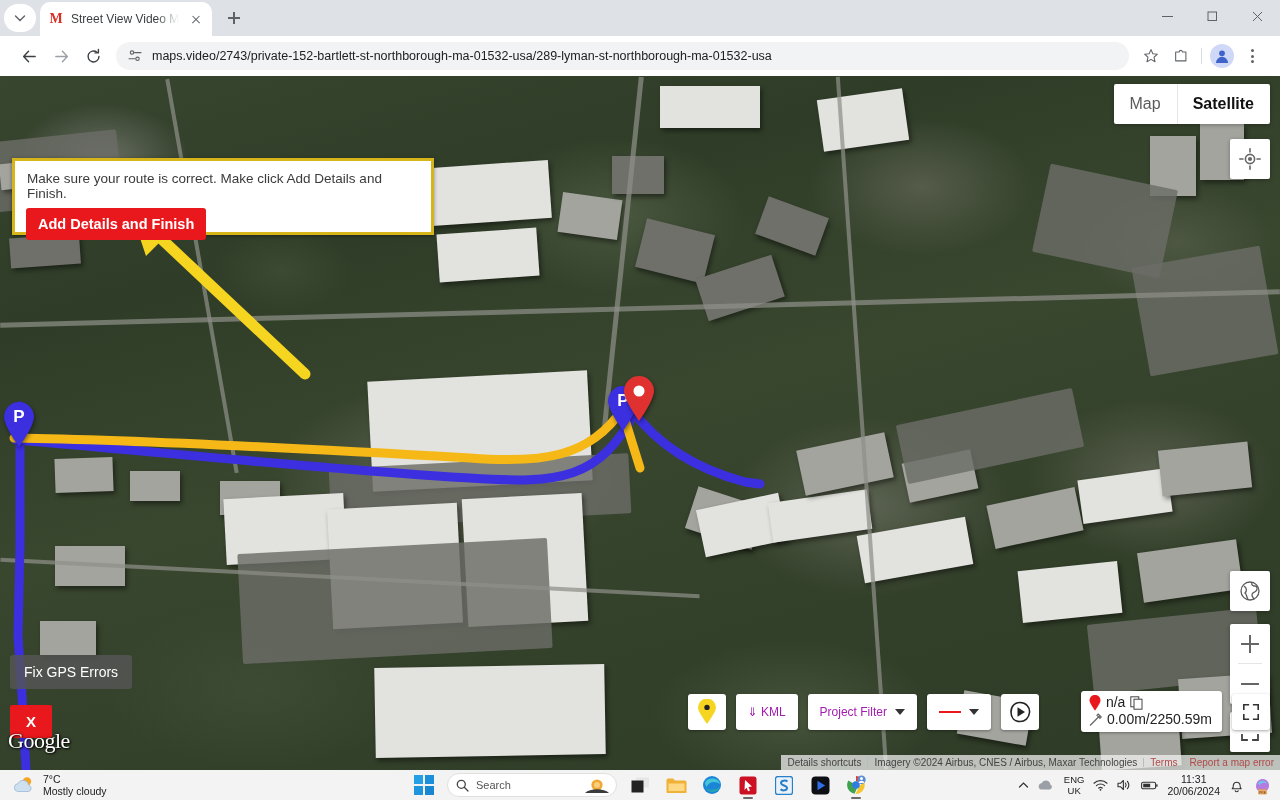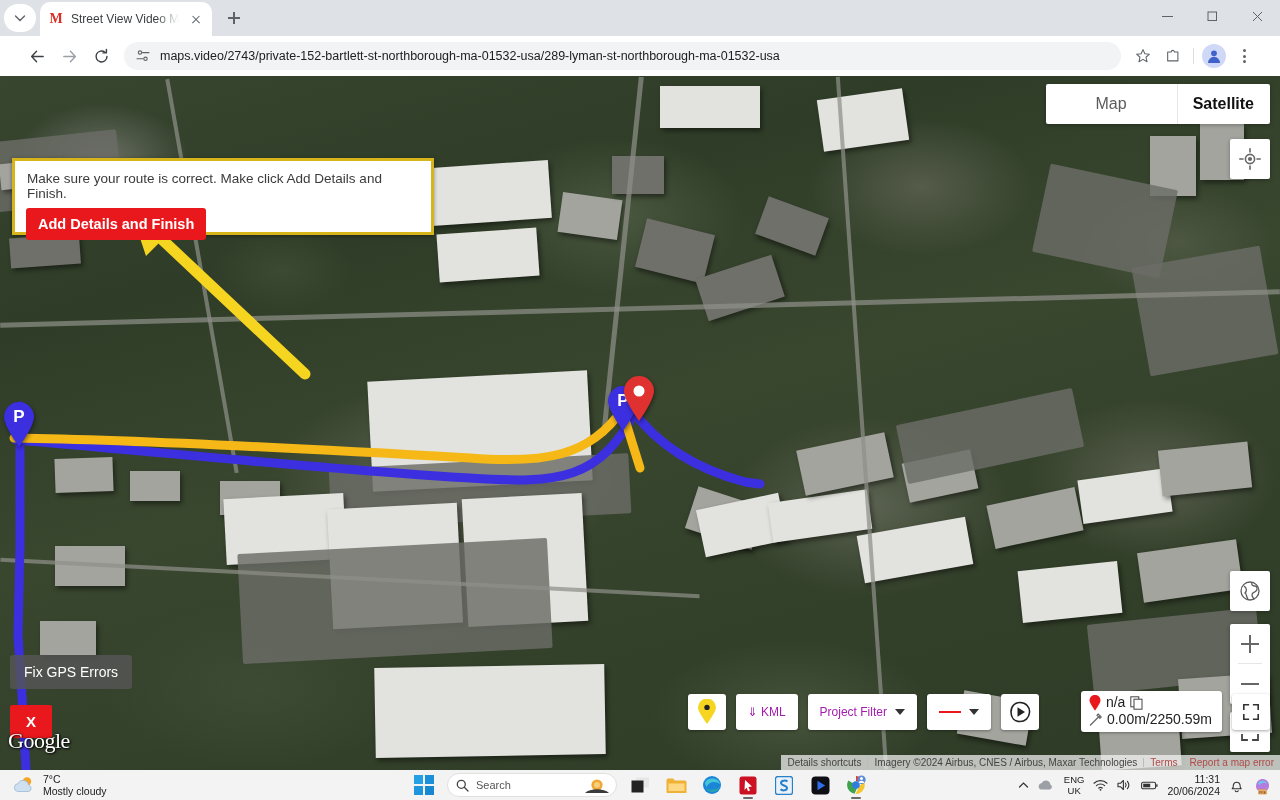--- a/index.html
+++ b/index.html
@@ -43,21 +43,21 @@
   .newtab { width:28px; height:28px; margin:0 0 4px 8px; position:relative; border-radius:14px; }
   .newtab:before, .newtab:after { content:""; position:absolute; background:#5f6368; }
   .newtab:before { left:8px; top:13.4px; width:12px; height:1.4px; }
   .newtab:after  { left:13.3px; top:8px; width:1.4px; height:12px; }
 
   .wincontrols { position:absolute; right:0; top:0; height:36px; display:flex; }
   .wc { width:45px; height:32px; display:flex; align-items:center; justify-content:center; }
   .wc svg { width:11px; height:11px; }
 
   
-  .toolbar { height:40px; background:#fff; display:flex; align-items:center; padding:0 22px; gap:2px; }
+  .toolbar { height:40px; background:#fff; display:flex; align-items:center; padding:0 14px; gap:2px; }
   .navbtn { width:30px; height:30px; border-radius:15px; display:flex; align-items:center; justify-content:center; }
   .navbtn svg { width:17px; height:17px; }
   .omnibox {
     flex:1; height:28px; margin:0 6px; background:#f1f3f4; border-radius:14px;
     display:flex; align-items:center; padding:0 12px; gap:10px;
   }
   .omnibox .urltext { font-size:12.5px; color:#202124; white-space:nowrap; overflow:hidden; }
   .tbicon { width:28px; height:28px; border-radius:14px; display:flex; align-items:center; justify-content:center; }
   .tbicon svg { width:16px; height:16px; }
   .tb-divider { width:1px; height:16px; background:#dadce0; margin:0 4px; }
@@ -114,21 +114,21 @@
     font-size:14.5px; font-weight:bold; padding:8px 12px; border-radius:3px;
     font-family:"Liberation Sans", sans-serif; cursor:pointer;
   }
   .arrowsvg { position:absolute; left:110px; top:130px; width:220px; height:180px; pointer-events:none; }
 
   
   .maptype {
     position:absolute; right:10px; top:8px; height:40px; background:#fff;
     display:flex; border-radius:2px; box-shadow:0 1px 4px rgba(0,0,0,.3); overflow:hidden;
   }
-  .maptype div { display:flex; align-items:center; padding:0 16px; font-size:16px; color:#5b5b5b;margin-left:34px; }
+  .maptype div { display:flex; align-items:center; padding:0 16px; font-size:16px; color:#5b5b5b; }
   .maptype div.active { color:#111; font-weight:bold; box-shadow:inset 1px 0 0 #e6e6e6; }
 
   .ctlbtn {
     position:absolute; background:#fff; box-shadow:0 1px 4px rgba(0,0,0,.3); border-radius:2px;
     display:flex; align-items:center; justify-content:center;
   }
   .geoloc { right:10px; top:63px; width:40px; height:40px; }
   .globebtn { right:10px; top:495px; width:40px; height:40px; }
   .zoombox { position:absolute; right:10px; top:548px; width:40px; height:80px; background:#fff;
              box-shadow:0 1px 4px rgba(0,0,0,.3); border-radius:2px; }
@@ -191,21 +191,21 @@
   .winlogo i:nth-child(1){background:#25a0e6}.winlogo i:nth-child(2){background:#1b8fd9}
   .winlogo i:nth-child(3){background:#1e95dd}.winlogo i:nth-child(4){background:#1787d2}
   .searchbox { width:170px; height:24px; background:#fff; border:1px solid #e0e0e0; border-radius:12px;
                display:flex; align-items:center; padding:0 8px; gap:7px; position:relative; }
   .searchbox .sp { font-size:11px; color:#555; }
   .tbapp { width:26px; height:26px; display:flex; align-items:center; justify-content:center; position:relative; }
   .tbapp.act:after { content:""; position:absolute; bottom:-1px; left:8px; width:10px; height:2px;
                      background:#6b6b6b; border-radius:1px; }
   .tray { position:absolute; right:8px; display:flex; align-items:center; gap:9px; }
   .tray .lang { font-size:9.5px; color:#202124; text-align:center; line-height:11px; }
-  .tray .clock { font-size:10.5px; color:#202124; text-align:right; line-height:12px; }
+  .tray .clock { font-size:10.5px; color:#202124; text-align:center; line-height:12px; }
   .tray svg { display:block; }
 </style>
 </head>
 <body>
 
 <div id="app">
 
   <div class="browser">
 
     <div class="tabstrip">

